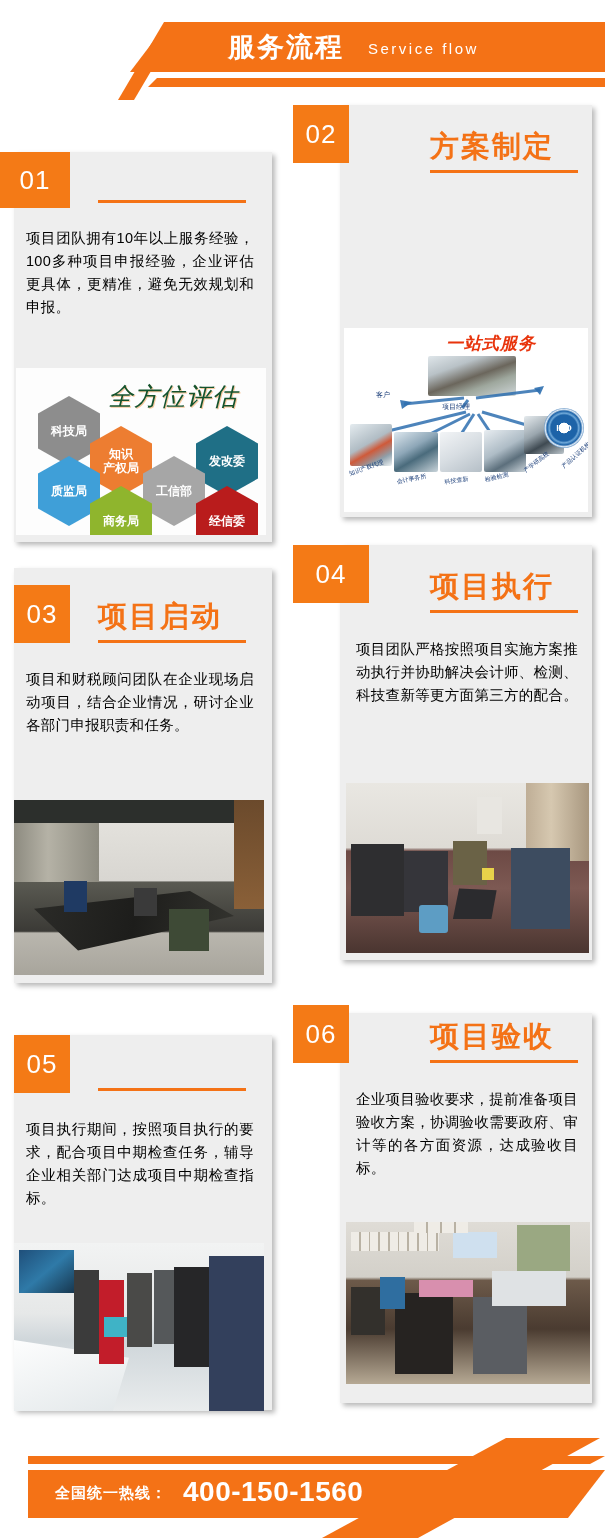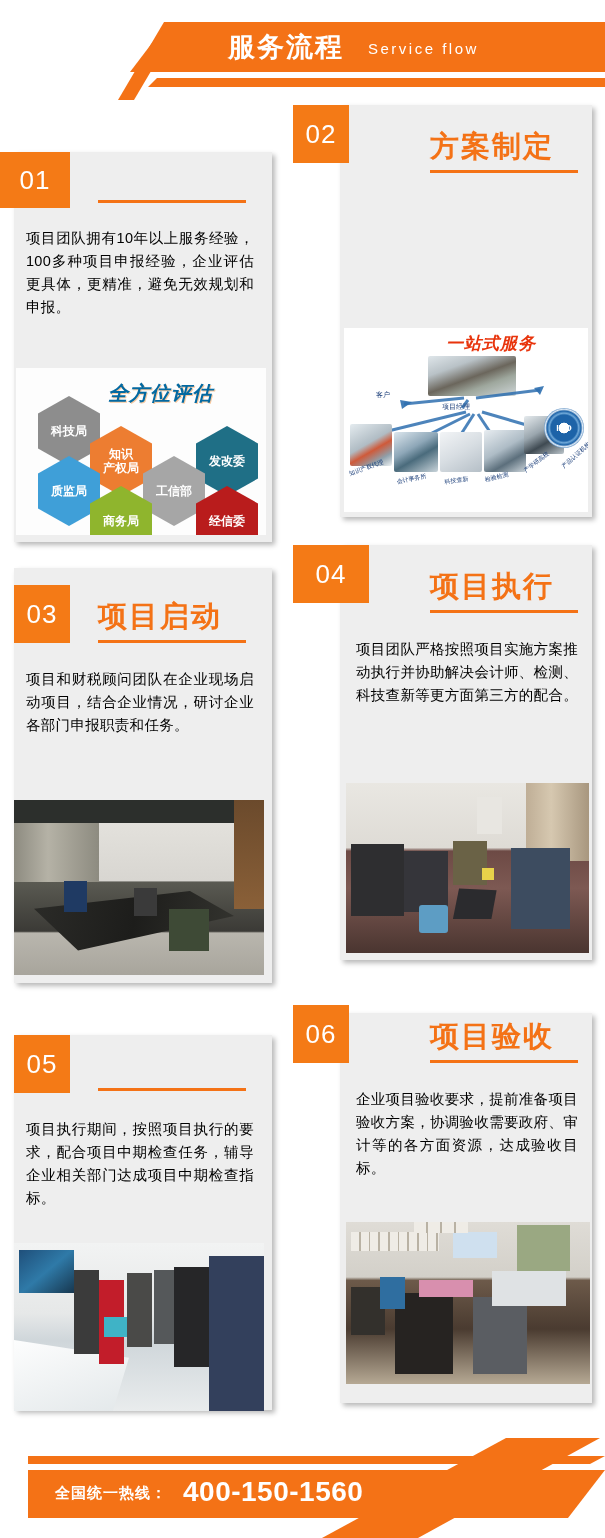--- a/index.html
+++ b/index.html
@@ -67,22 +67,22 @@
   .hexwrap { position:absolute; background:#fdfdfd; overflow:hidden; }
   .hex {
     position:absolute; width:62px; height:70px;
     clip-path: polygon(50% 0%, 100% 25%, 100% 75%, 50% 100%, 0% 75%, 0% 25%);
     display:flex; align-items:center; justify-content:center;
     color:#fff; font-size:12px; font-weight:bold; line-height:14px;
     text-align:center;
     margin-left:12px;
   }
   .hextitle {
-    position:absolute; color:#0369a1; font-weight:bold;
-    font-size:20px; letter-spacing:1px; font-style:italic;
+    position:absolute; color:#14532d; font-weight:normal;
+    font-size:25px; letter-spacing:1px; font-style:italic;
     text-shadow: 1px 1px 0 #f8c9a0;
   }
 
   
   .svcwrap { position:absolute; background:#ffffff; overflow:hidden; }
   .svctitle {
     position:absolute; color:#e8340c; font-weight:bold; font-style:italic;
     font-size:17px; letter-spacing:1px;
   }
   .svclbl { position:absolute; font-size:6px; color:#1c3f7a; white-space:nowrap; }

